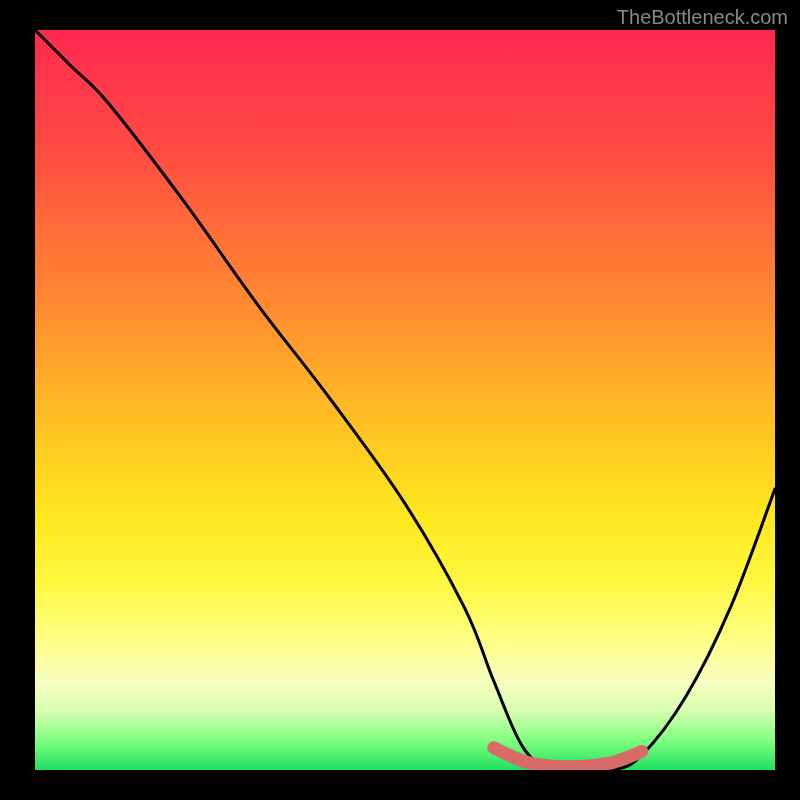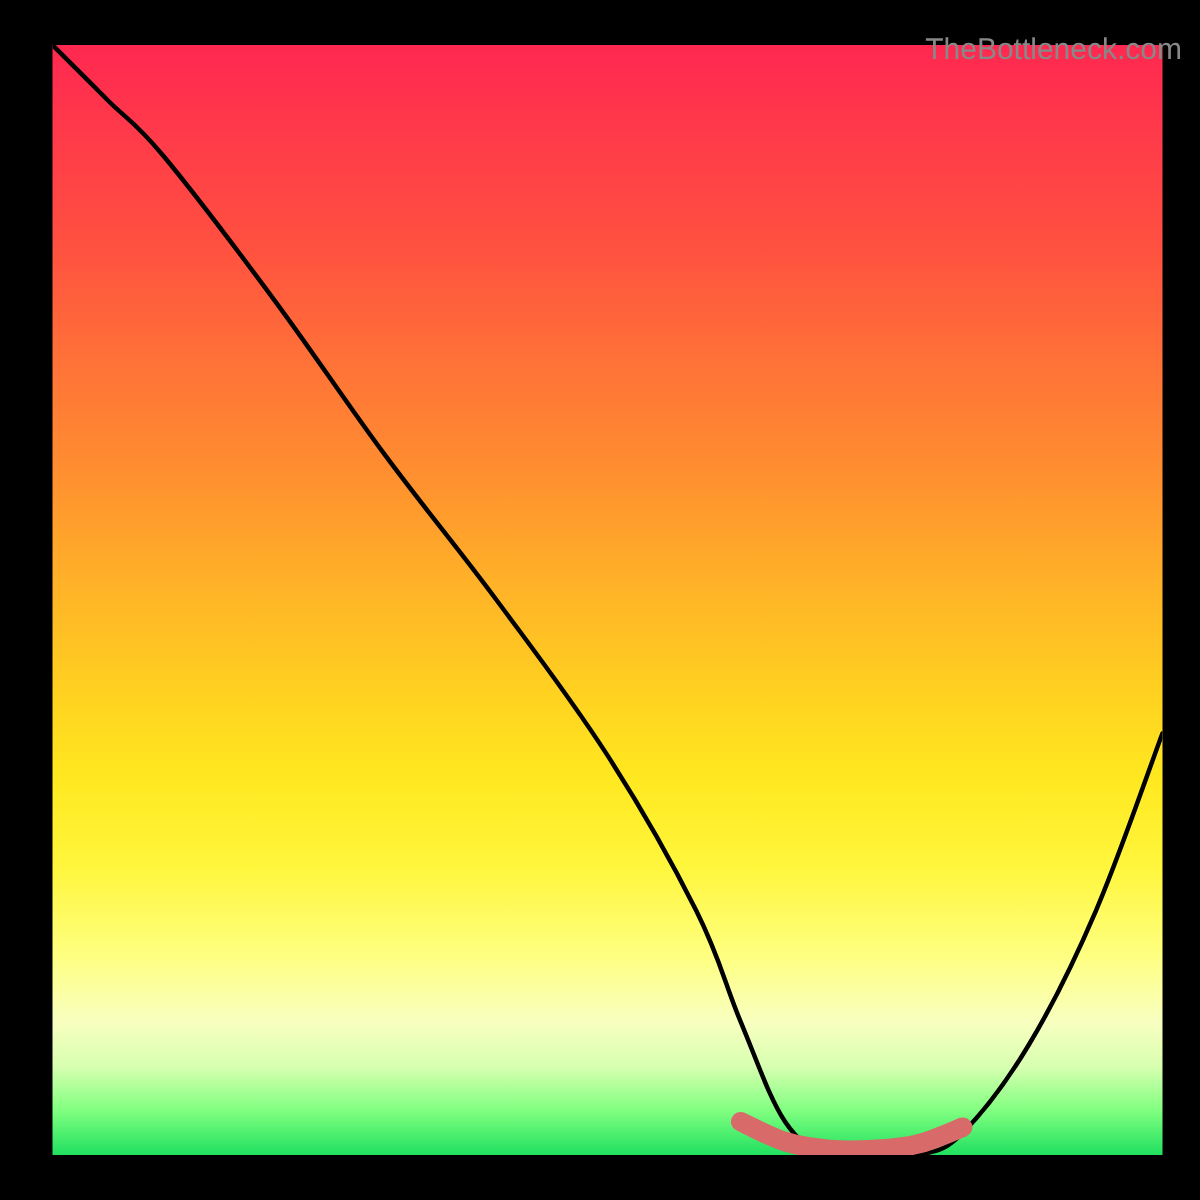--- a/index.html
+++ b/index.html
@@ -6,21 +6,21 @@
     margin: 0;
     padding: 0;
     width: 800px;
     height: 800px;
     background: #000;
     position: relative;
     font-family: Arial, sans-serif;
   }
   .watermark {
     position: absolute;
-    top: 22px;
+    top: 6px;
     right: 12px;
     color: #888;
     font-size: 20px;
     font-weight: 500;
     z-index: 10;
   }
   .plot-area {
     position: absolute;
     left: 35px;
     top: 30px;

